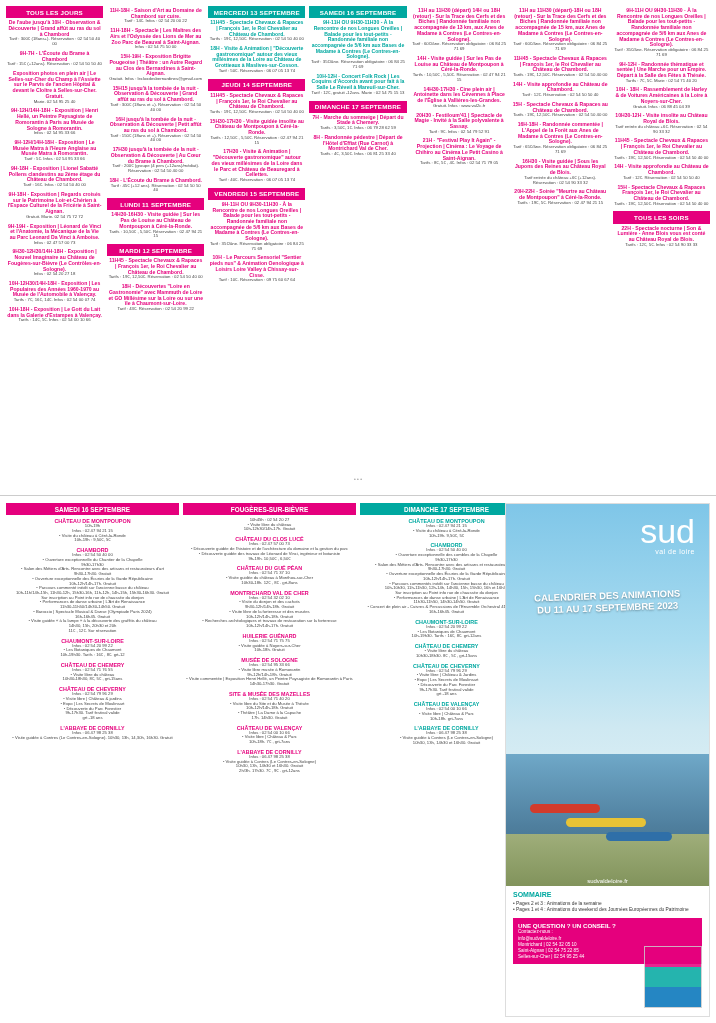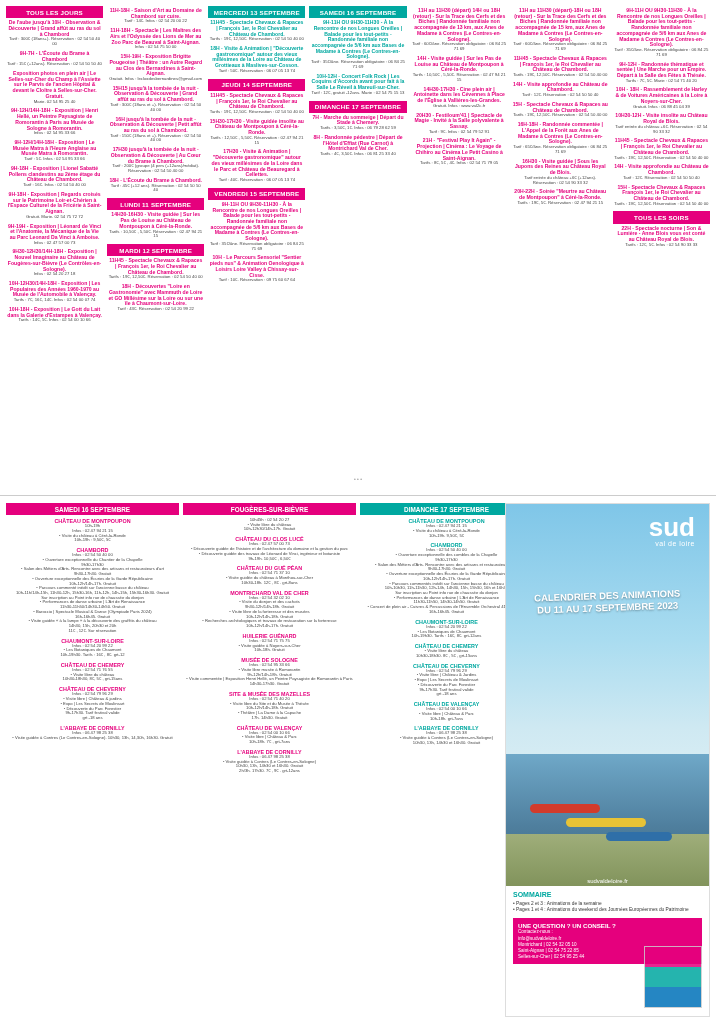--- a/index.html
+++ b/index.html
@@ -77,21 +77,21 @@
     position:absolute; left:0; top:250px; width:100%; height:120px;
     background:linear-gradient(#6fa8c8 0%, #4f7f9e 60%, #3f6a85 100%);
   }
   .promo-bank {
     position:absolute; left:0; top:330px; width:100%; height:60px;
     background:linear-gradient(#9fae7a,#7d8f57);
   }
   .promo-logo {
     position:absolute; right:14px; top:10px; text-align:right;
   }
-  .promo-logo .big { font-size:26px; font-weight:bold; color:#ffffff; line-height:1; }
+  .promo-logo .big { font-size:34px; font-weight:normal; color:#ffffff; line-height:1; }
   .promo-logo .small { font-size:7px; color:#ffffff; letter-spacing:.5px; }
   .promo-title {
     position:absolute; left:0; top:86px; width:100%; text-align:center;
     color:#ffffff; font-size:9.5px; font-weight:bold; line-height:1.25;
     text-shadow:0 1px 2px rgba(0,0,0,.35);
     transform:rotate(-2deg);
   }
   .kayak {
     position:absolute; height:9px; border-radius:6px;
   }

